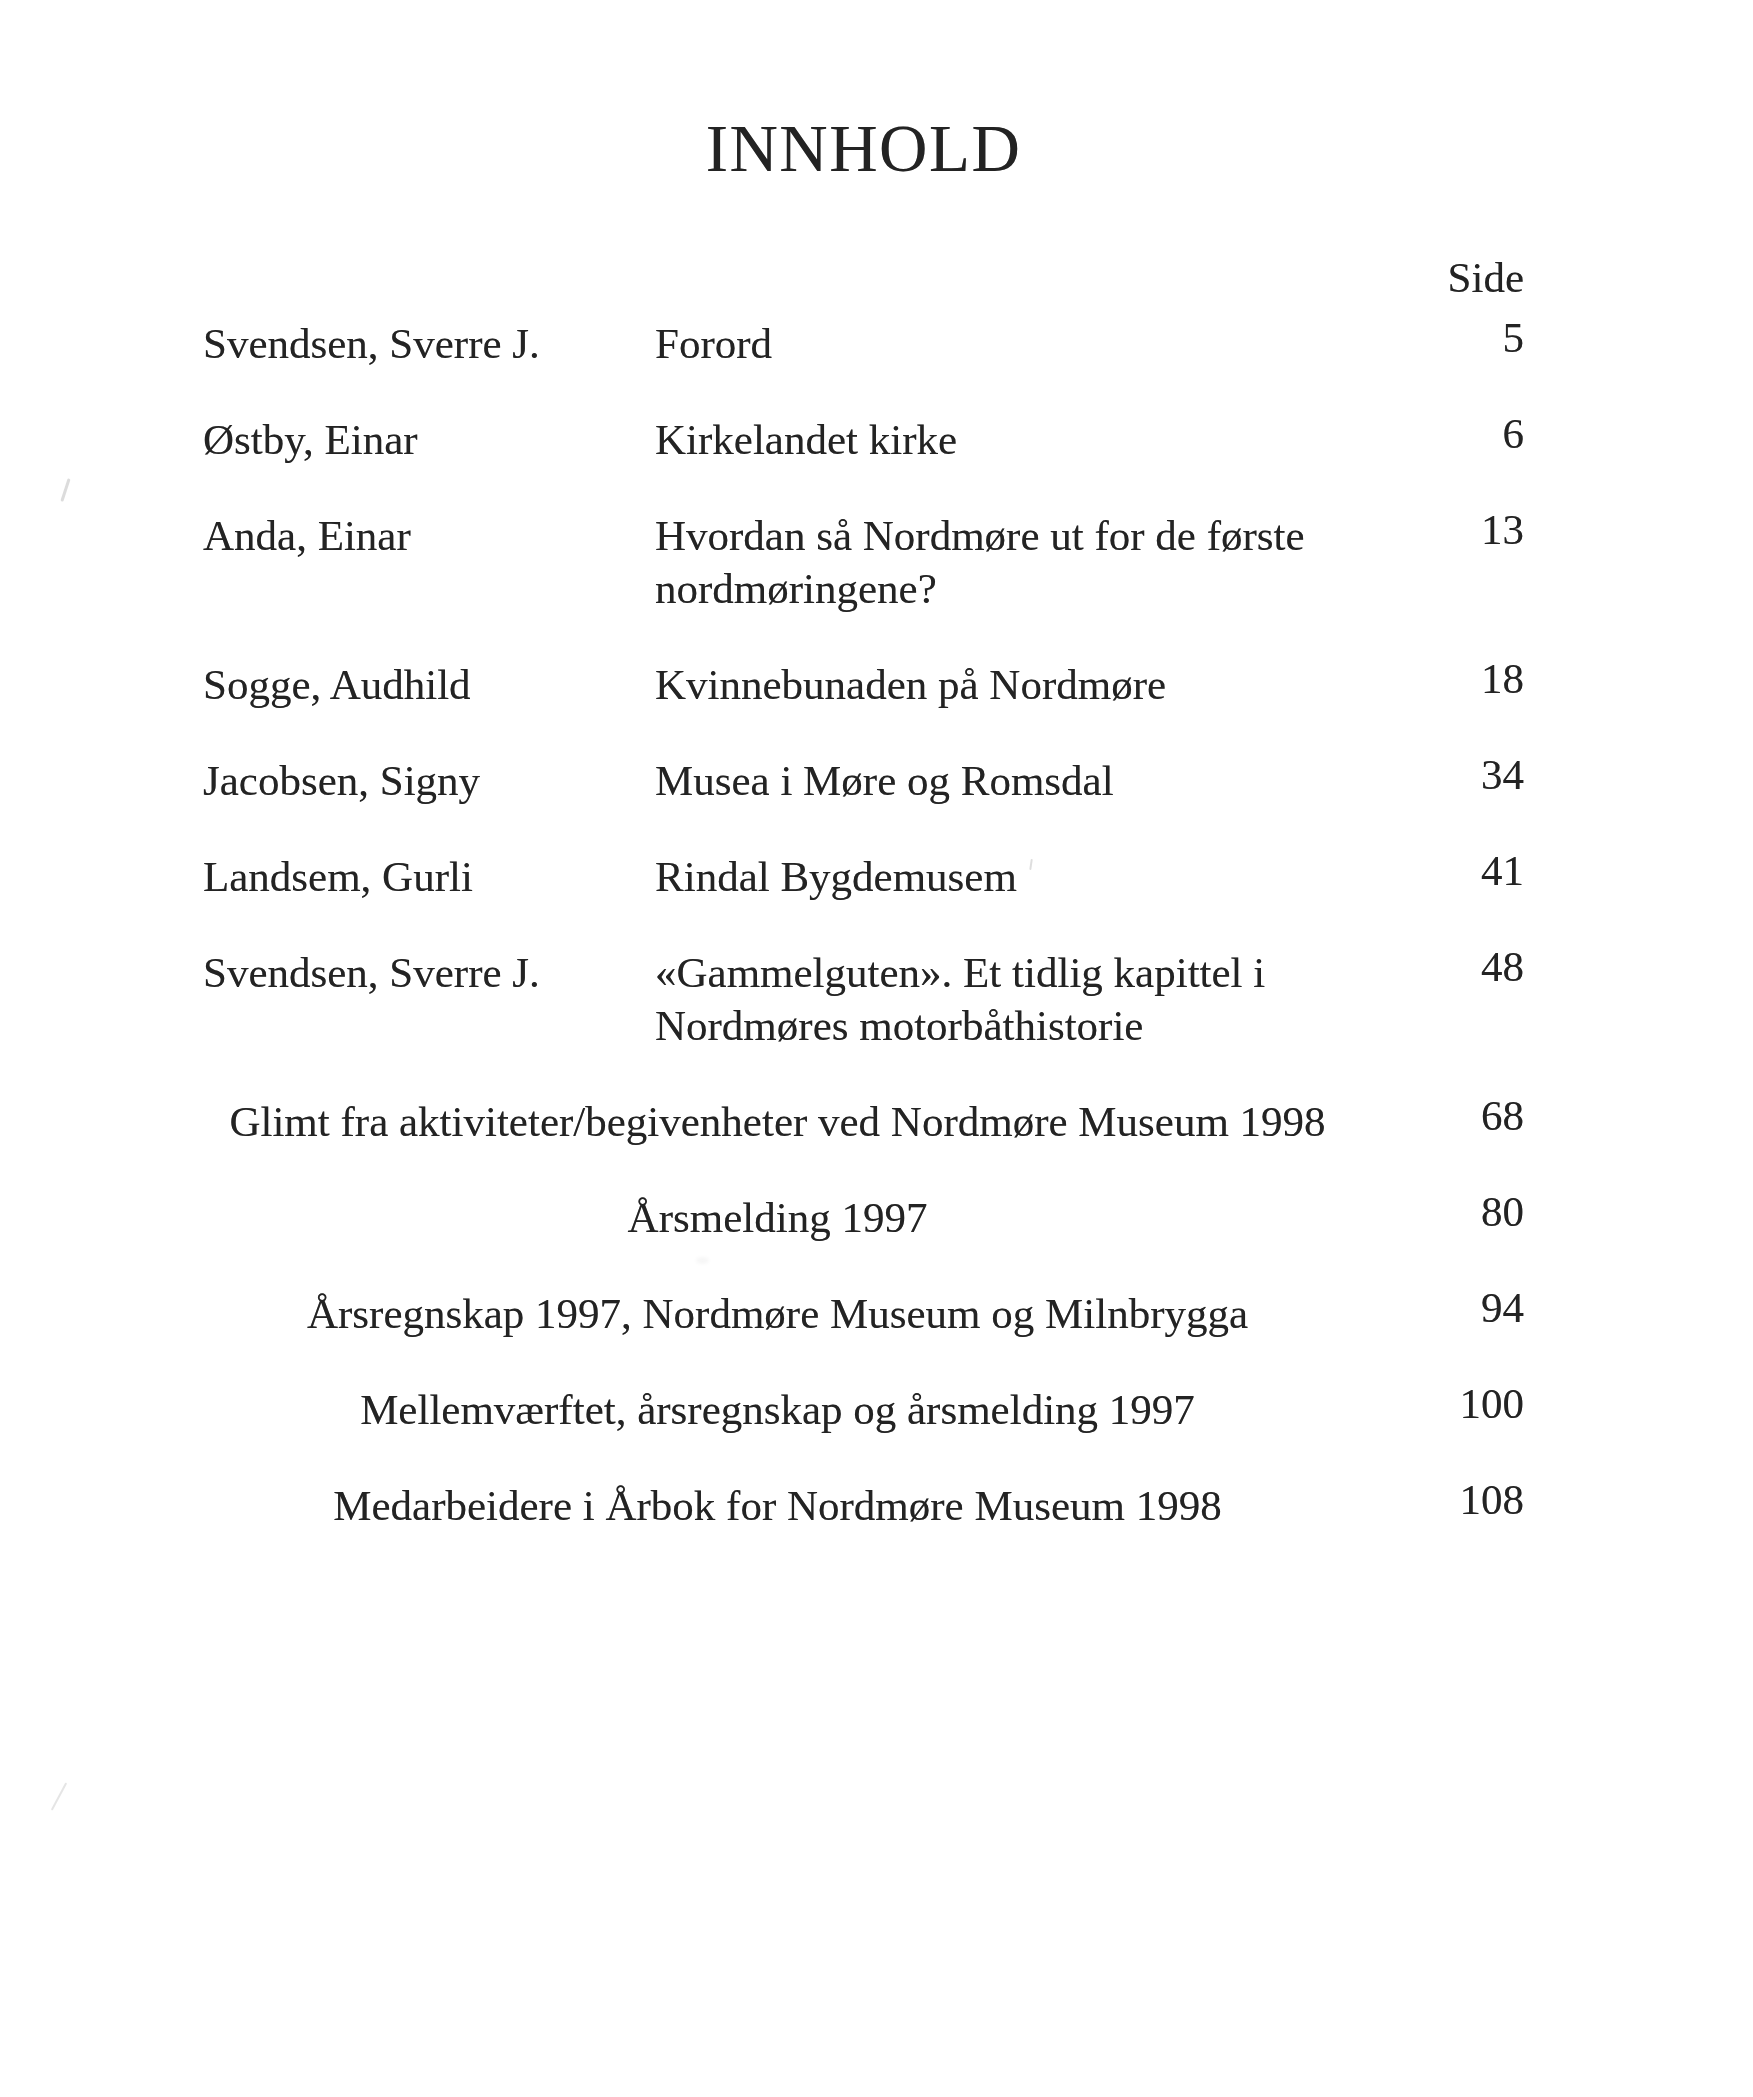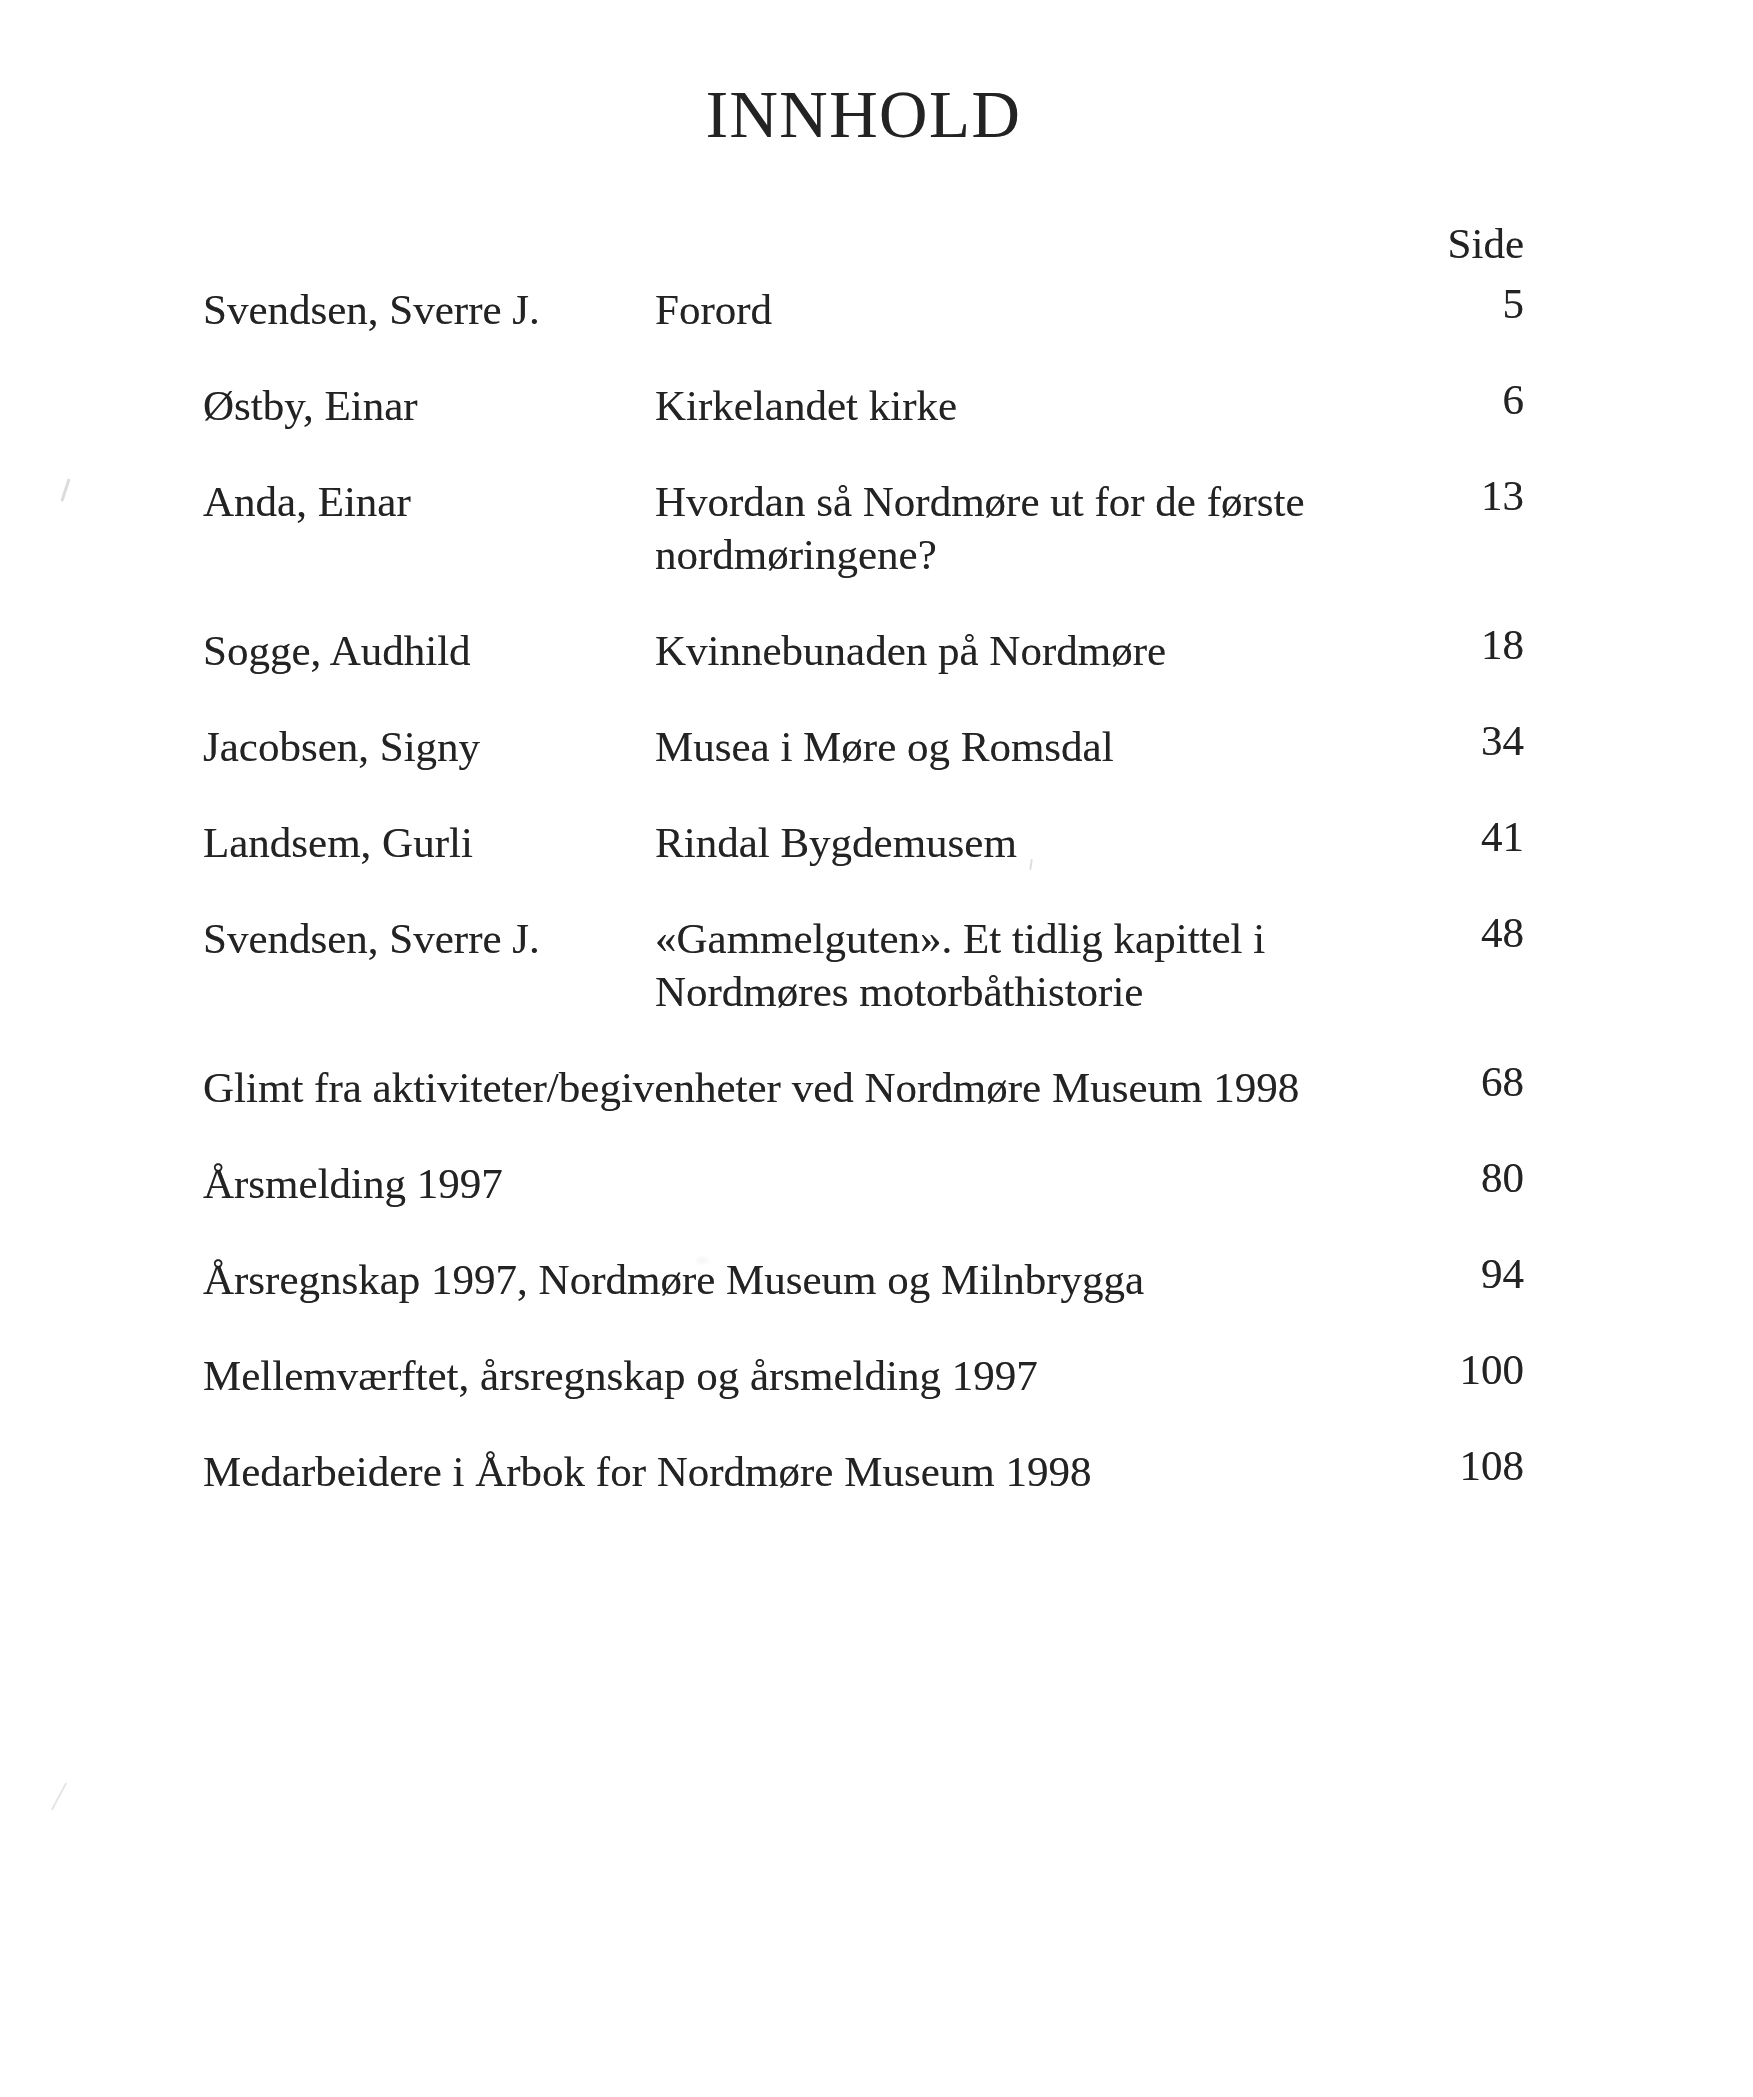--- a/index.html
+++ b/index.html
@@ -13,21 +13,21 @@
     position: relative;
     overflow: hidden;
     font-family: "Liberation Serif", "DejaVu Serif", serif;
     color: #232323;
   }
   .content {
     position: absolute;
     left: 203px;
     top: 0;
     width: 1321px;
-    padding-top: 74px;
+    padding-top: 108px;
     text-shadow: 0 0 0.6px rgba(40,40,40,0.42);
   }
   .doc-title {
     margin: 0 0 63px 0;
     font-size: 67px;
     line-height: 80px;
     font-weight: normal;
     letter-spacing: 1.5px;
     text-align: center;
   }
@@ -47,20 +47,21 @@
   }
   .row .author {
     grid-column: 1;
   }
   .row .title {
     grid-column: 2;
     white-space: pre-line;
   }
   .row.full .title {
     grid-column: 1 / 3;
+    text-align: center;
   }
   .row .pagenum {
     grid-column: 3;
     text-align: right;
     transform: translateY(-6.2px);
   }
   
   .artifact {
     position: absolute;
     background: #8a8a8a;

